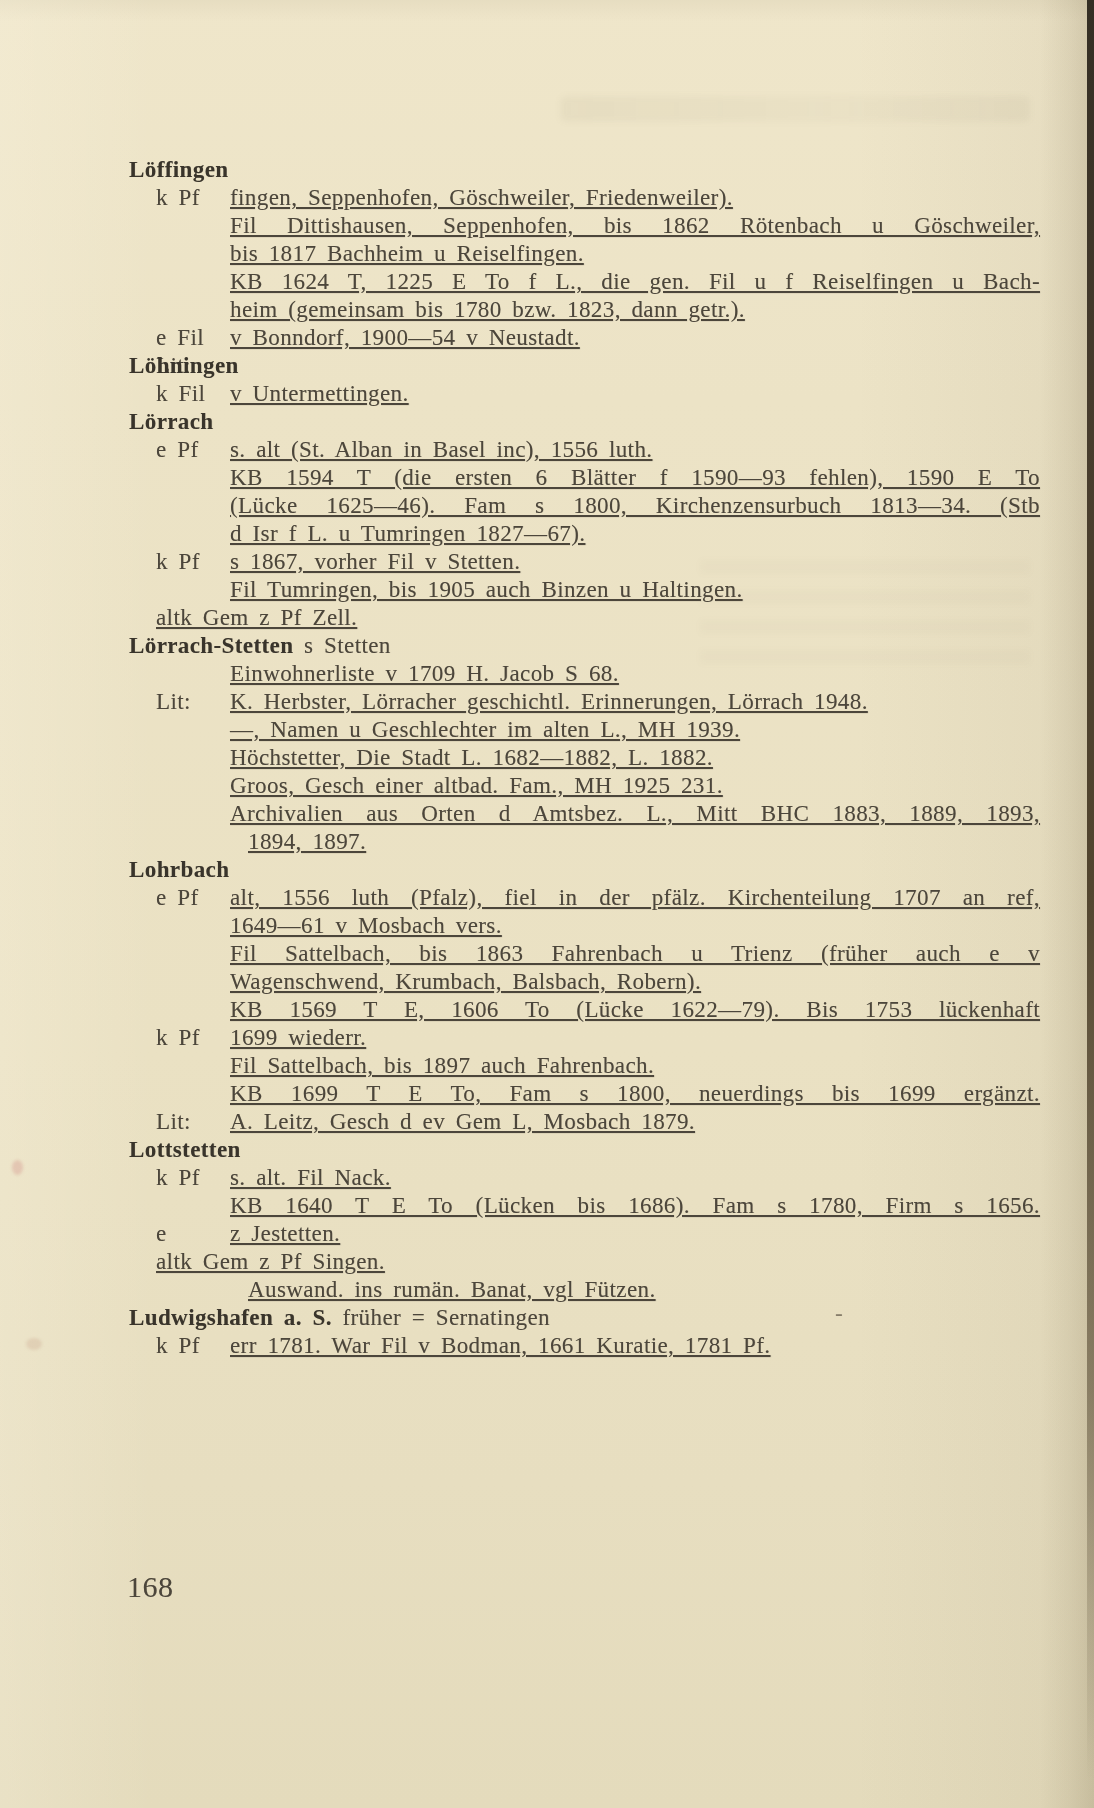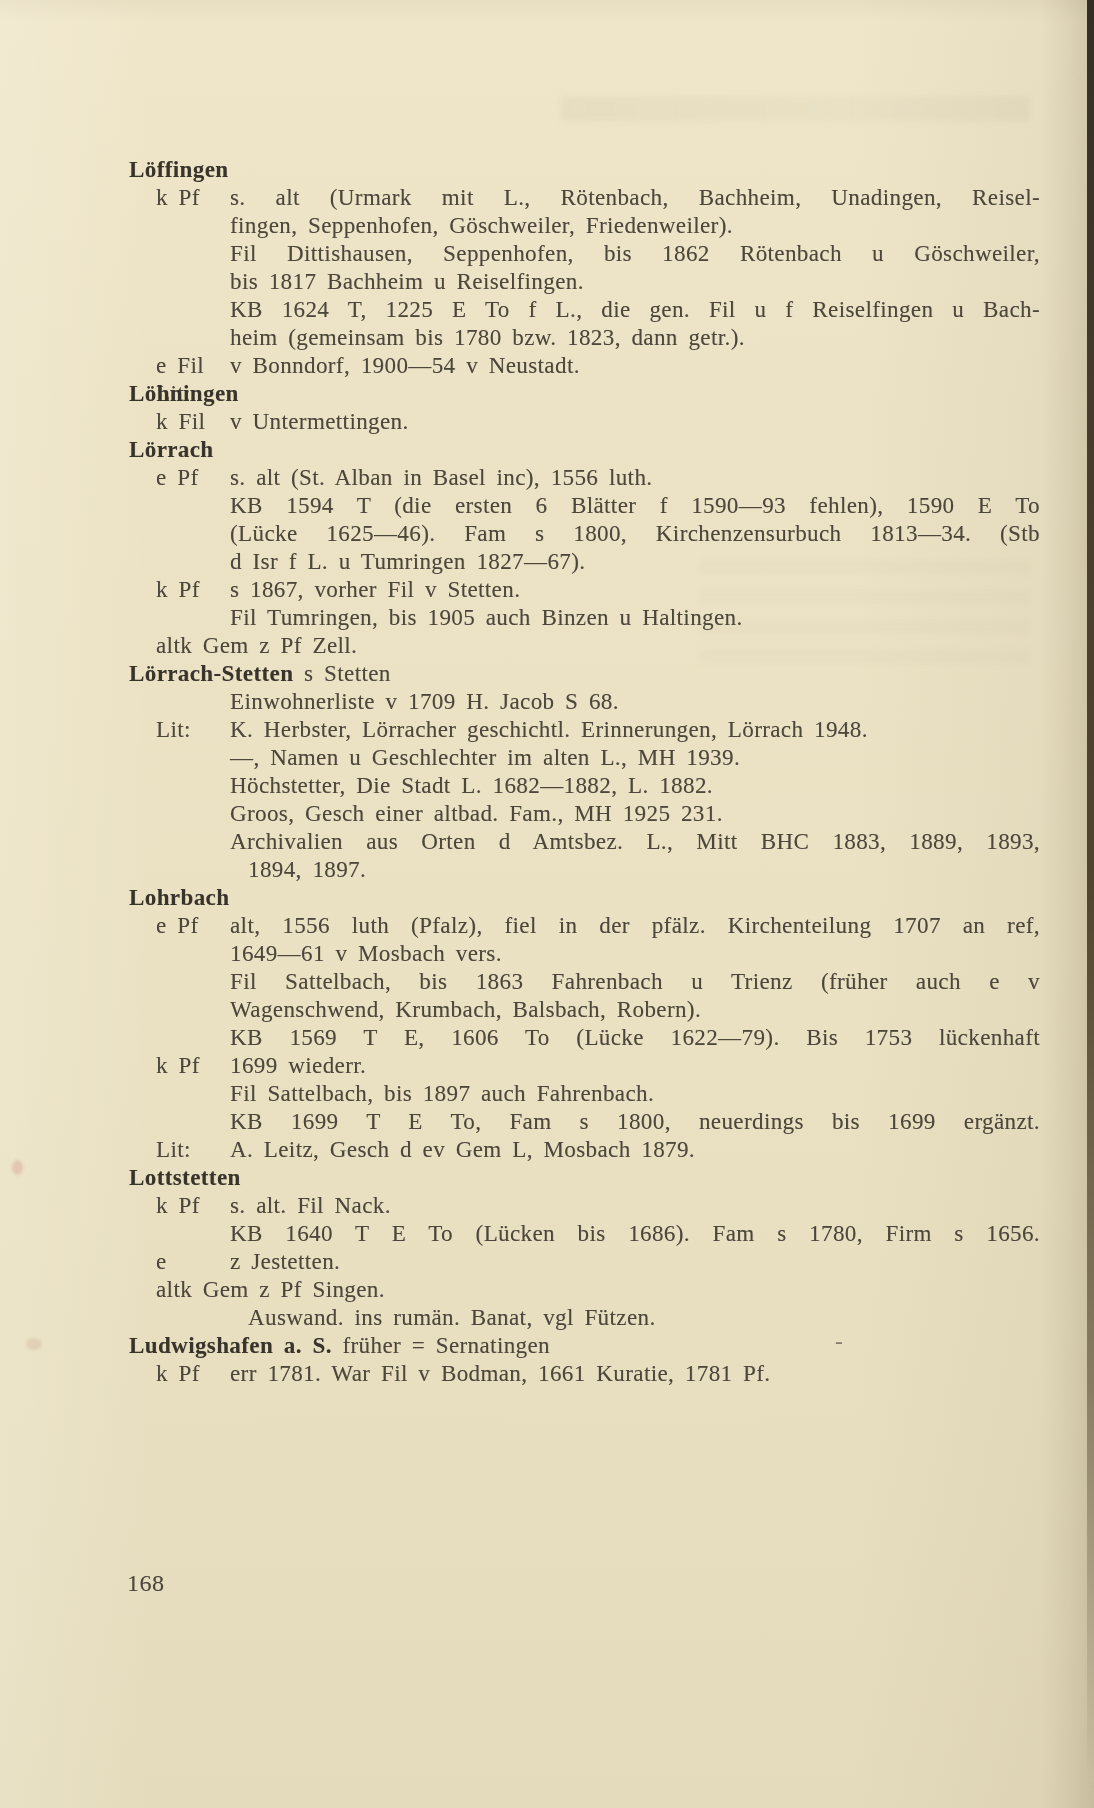--- a/index.html
+++ b/index.html
@@ -27,30 +27,30 @@
     text-shadow: 0.3px 0.3px 0 rgba(76,70,59,0.30);
   }
   .entry { margin-top: 0; }
   .entry:first-child { margin-top: 0; }
   .entry-header { position: relative; font-weight: 700; color: #39342b; }
   .entry-header .suffix { font-weight: 400; color: #4c463b; }
   .entry-header .stray {
     position: absolute; left: 706px; top: -4px;
     font-weight: 400; color: rgba(92,84,68,0.55); letter-spacing: 0;
   }
-  .row { position: relative; padding-left: 101px; }
+  .row { position: relative; padding-left: 101px; text-decoration: underline; }
   .row .label { position: absolute; left: 27px; top: 0; white-space: pre; }
   .row.flush { padding-left: 27px; }
   .line { min-height: 28px; }
   .line.j { text-align: justify; text-align-last: justify; text-justify: inter-word; }
   .line.ind { padding-left: 18px; }
   
   .page-number {
     position: absolute; left: 127px; top: 1570px;
-    font-size: 24px; color: #4c463b; letter-spacing: 0.5px;
+    font-size: 30px; color: #4c463b; letter-spacing: 0.5px;
     text-shadow: 0.3px 0.3px 0 rgba(76,70,59,0.30);
   }
   
   .shadow-band {
     position: absolute; left: 1040px; top: 0; width: 54px; height: 100%;
     background: linear-gradient(90deg, rgba(125,112,80,0) 0%, rgba(125,112,80,0.10) 55%, rgba(125,112,80,0.22) 100%);
     pointer-events: none;
   }
   .edge-line {
     position: absolute; left: 1087px; top: 0; width: 7px; height: 1780px;
@@ -74,21 +74,20 @@
 </style>
 </head>
 <body>
 
 <div class="page">
   <div class="text-block" id="entries">
       <div class="entry">
         <div class="entry-header"><span class="entry-name">Löffingen</span></div>
         <div class="row">
           <span class="label">k Pf</span>
-          <div class="line j">s. alt (Urmark mit L., Rötenbach, Bachheim, Unadingen, Reisel-</div>
           <div class="line">fingen, Seppenhofen, Göschweiler, Friedenweiler).</div>
           <div class="line j">Fil Dittishausen, Seppenhofen, bis 1862 Rötenbach u Göschweiler,</div>
           <div class="line">bis 1817 Bachheim u Reiselfingen.</div>
           <div class="line j">KB 1624 T, 1225 E To f L., die gen. Fil u f Reiselfingen u Bach-</div>
           <div class="line">heim (gemeinsam bis 1780 bzw. 1823, dann getr.).</div>
         </div>
         <div class="row">
           <span class="label">e Fil</span>
           <div class="line">v Bonndorf, 1900—54 v Neustadt.</div>
         </div>

